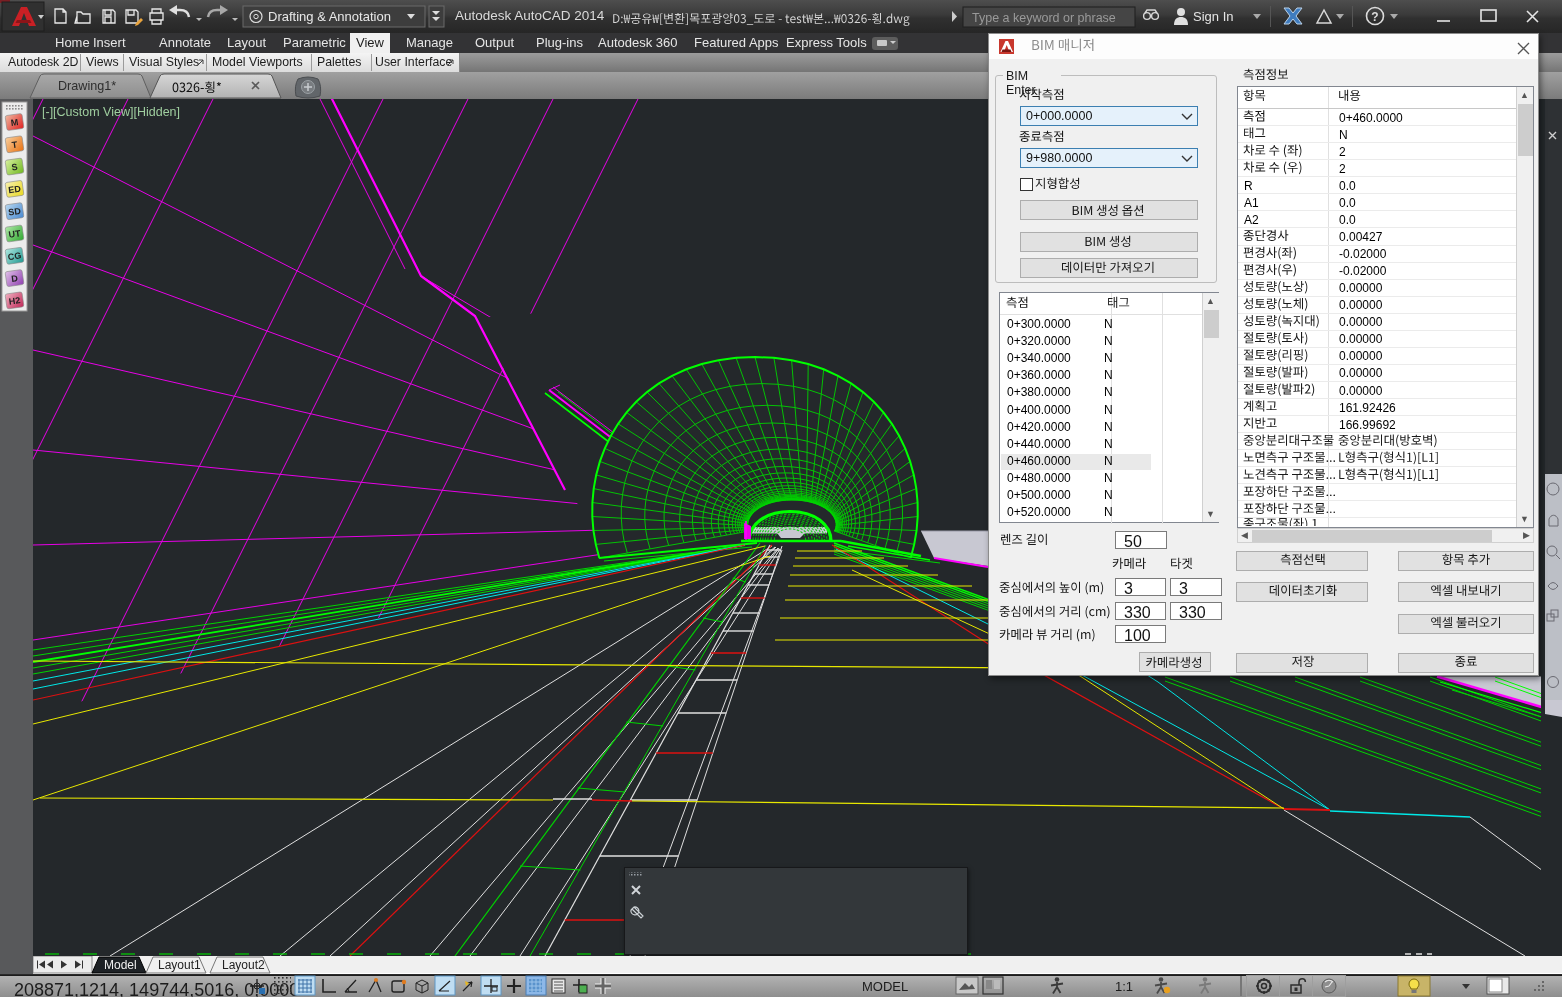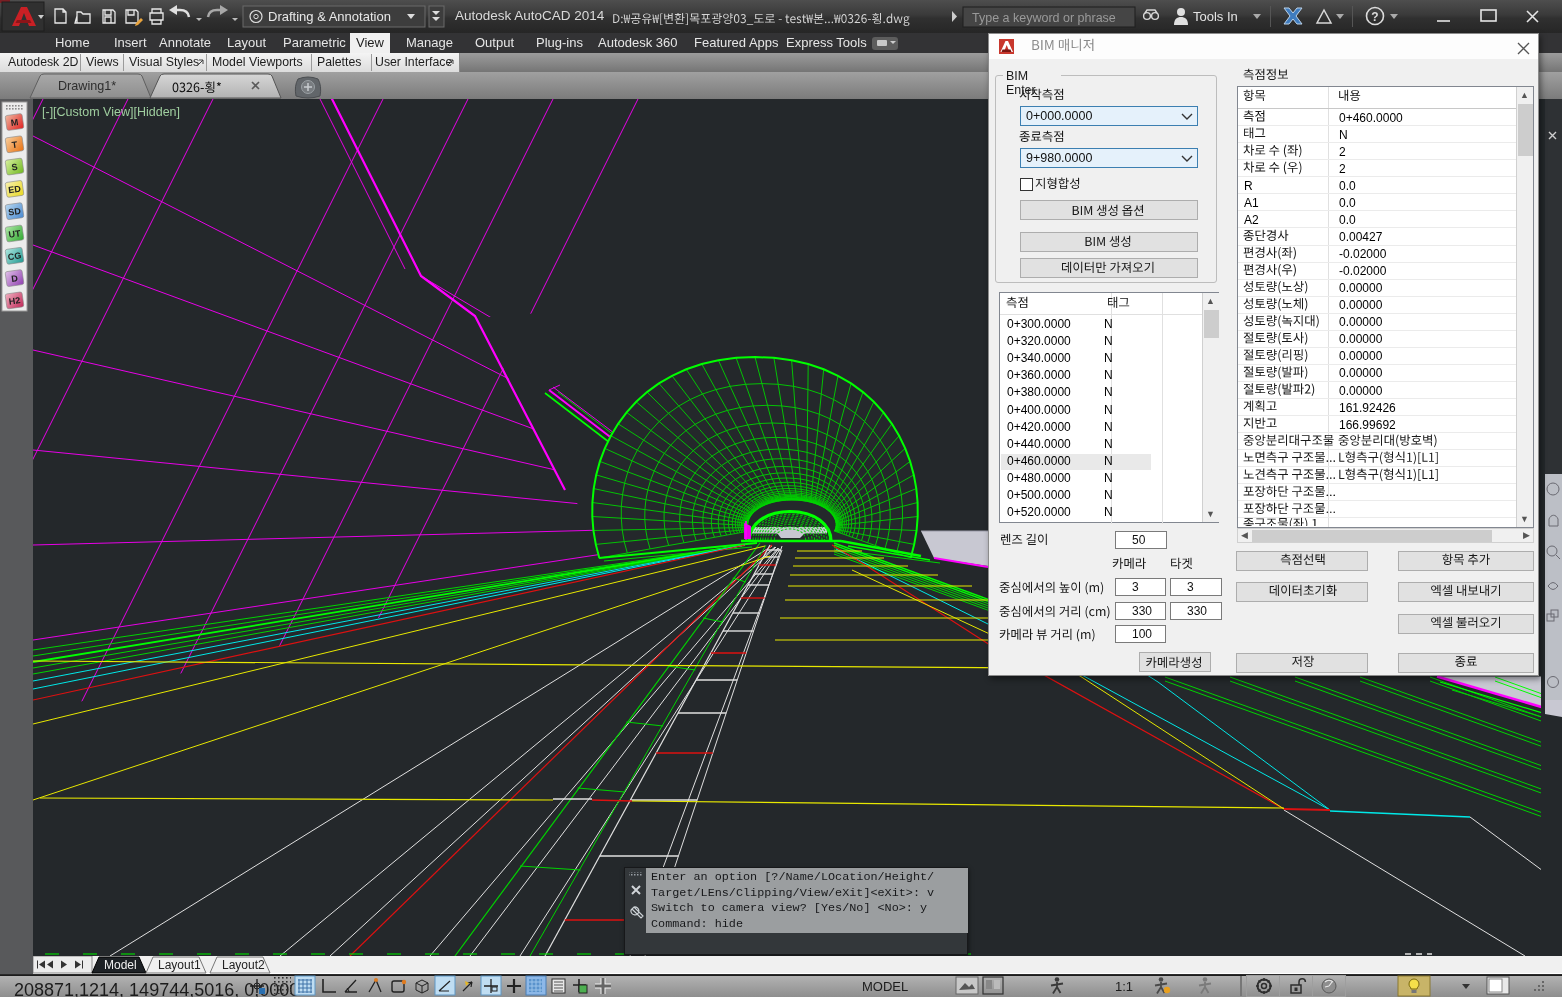--- a/index.html
+++ b/index.html
@@ -8,21 +8,21 @@
 #menurow span{color:#e6e6e6;font-size:13px;line-height:20px;position:absolute;top:0}
 #ribbon{left:0;top:53px;width:1562px;height:19px;background:linear-gradient(#9c9c9c,#757575);position:absolute}
 #ribbonbtns{position:absolute;left:0;top:0;height:19px;width:460px;background:linear-gradient(#f4f4f4,#dcdcdc);border-right:1px solid #8a8a8a}
 #ribbonbtns span{position:absolute;font-size:12.3px;color:#1d1d1d;line-height:19px}
 #ftabs{left:0;top:72px;width:1562px;height:27px;background:linear-gradient(#a0a0a0,#7b7b7b);position:absolute}
 #statusbar{left:0;top:975px;width:1562px;height:22px;background:linear-gradient(#b2b2b2,#8e8e8e);position:absolute;border-top:1px solid #1c1c1c}
 #tabrow{left:0;top:956px;width:1562px;height:18px;background:#f0f0f0;position:absolute;border-bottom:1px solid #fff}
 #dlg{left:988px;top:33px;width:551px;height:643px;background:#f0f0f0;position:absolute;border:1px solid #8c8c8c;box-shadow:2px 3px 6px rgba(0,0,0,.45)}
 .gb{position:absolute;border:1px solid #bdbdbd;border-radius:3px}
 .btn{position:absolute;background:#e1e1e1;border:1px solid #adadad}
-.inp{position:absolute;background:#fff;border:1px solid #7a7a7a;font-size:12px;padding:1px 16px;color:#111}
+.inp{position:absolute;background:#fff;border:1px solid #7a7a7a;font-size:16px;padding:1px 8px;color:#111}
 .cmb{position:absolute;background:#e5f1fb;border:1px solid #3c7fb1;font-size:12.5px;color:#111}
 .tbl{position:absolute;background:#fff;border:1px solid #828790}
 .sb{position:absolute;background:#f0f0f0}
 .sbt{position:absolute;background:#cdcdcd}
 .arr{position:absolute;font-size:9px;color:#555;text-align:center}
 </style></head><body>
 
 <div id="titlebar"></div>
 <svg class="abs" style="left:0;top:0" width="1562" height="33" xmlns="http://www.w3.org/2000/svg">
  <rect x="0" y="0" width="10" height="3" fill="#7a1f24"></rect>
@@ -76,25 +76,25 @@
  <text x="1375" y="21" font-size="12" font-weight="bold" fill="#dcdcdc" text-anchor="middle" font-family="Liberation Sans">?</text>
  <path d="M1390 14 l4 5 l4 -5 z" fill="#aaa"></path>
  <g stroke="#e5e5e5" stroke-width="1.6" fill="none">
   <path d="M1437 21 h13"></path>
   <rect x="1481" y="10" width="15" height="11"></rect>
   <path d="M1527 11 l11 11 M1538 11 l-11 11"></path>
  </g>
 </svg>
 <div class="abs" style="left:455px;top:8px;font-size:13.5px;color:#dadada">Autodesk AutoCAD 2014</div>
 <div class="abs" style="left:972px;top:11px;font-size:12.5px;color:#999">Type a keyword or phrase</div>
-<div class="abs" style="left:1193px;top:9px;font-size:13px;color:#e4e4e4">Tools In</div>
+<div class="abs" style="left:1193px;top:9px;font-size:13px;color:#e4e4e4">Sign In</div>
 
 <div id="menurow">
  <span style="left:55px">Home</span>
-    <span style="left:114px">Insert</span>
+    <span style="left:93px">Insert</span>
  <span style="left:159px">Annotate</span>
     <span style="left:227px">Layout</span>
  <span style="left:283px">Parametric</span>
  <span style="left:406px">Manage</span>
     <span style="left:475px">Output</span>
  <span style="left:536px">Plug-ins</span>
     <span style="left:598px">Autodesk 360</span>
  <span style="left:694px">Featured Apps</span>
     <span style="left:786px">Express Tools</span>
  <div style="position:absolute;left:350px;top:0;width:40px;height:20px;background:#f0f0f0"></div>
@@ -494,24 +494,20 @@
   <rect width="22" height="86" fill="#33373a"></rect>
   <rect x="4" y="4" width="14" height="5" fill="url(#d2)"></rect>
   <defs>
         <pattern id="d2" width="3" height="3" patternUnits="userSpaceOnUse">
           <rect width="1.5" height="1.5" fill="#9aa0a5"></rect>
         </pattern>
       </defs>
   <path d="M7 18 l8 8 M15 18 l-8 8" stroke="#d0d4d8" stroke-width="2"></path>
   <path d="M6 42 l3 -3 l9 9 l-2 2 l-9 -9 M6 42 a4 4 0 1 0 3 -3" stroke="#cdd2d6" stroke-width="1.2" fill="none"></path>
  </svg>
- <div class="abs" style="left:21px;top:0;width:322px;height:65px;background:#9b9ea0;color:#17181a;font-family:'Liberation Mono',monospace;font-size:11.8px;line-height:15.5px;padding:2px 0 0 5px;white-space:pre">Enter an option [?/Name/LOcation/Height/
-Target/LEns/Clipping/View/eXit]&lt;eXit&gt;: v
-Switch to camera view? [Yes/No] &lt;No&gt;: y
-Command: hide</div>
 </div>
 
 <div id="tabrow">
  <div class="abs" style="left:0;top:0;width:33px;height:18px;background:#58595b"></div>
  <svg class="abs" style="left:33px;top:0" width="300" height="18" xmlns="http://www.w3.org/2000/svg">
   <rect x="0" y="0" width="59" height="17" fill="#ececec" stroke="#8a8a8a"></rect>
   <g fill="#333">
         <path d="M5 5 v8 l-1 0 v-8 z M12 5 l-6 4 l6 4 z" transform="translate(0,-0.5)"></path>
         <path d="M20 4.5 l-6 4 l6 4 z"></path>
         <path d="M28 4.5 l6 4 l-6 4 z"></path>

